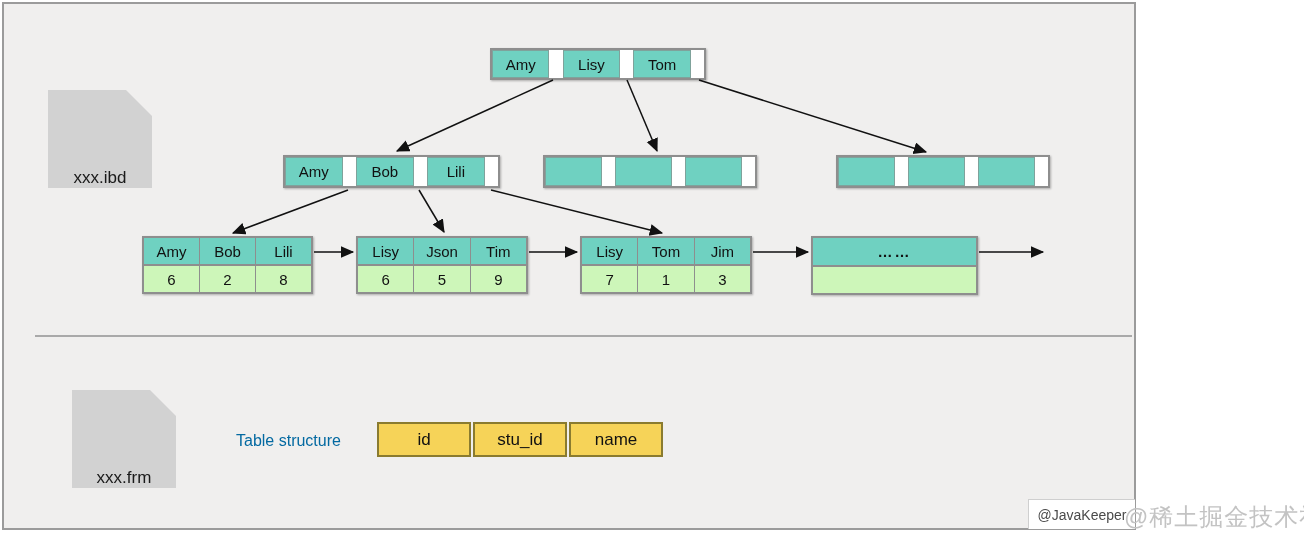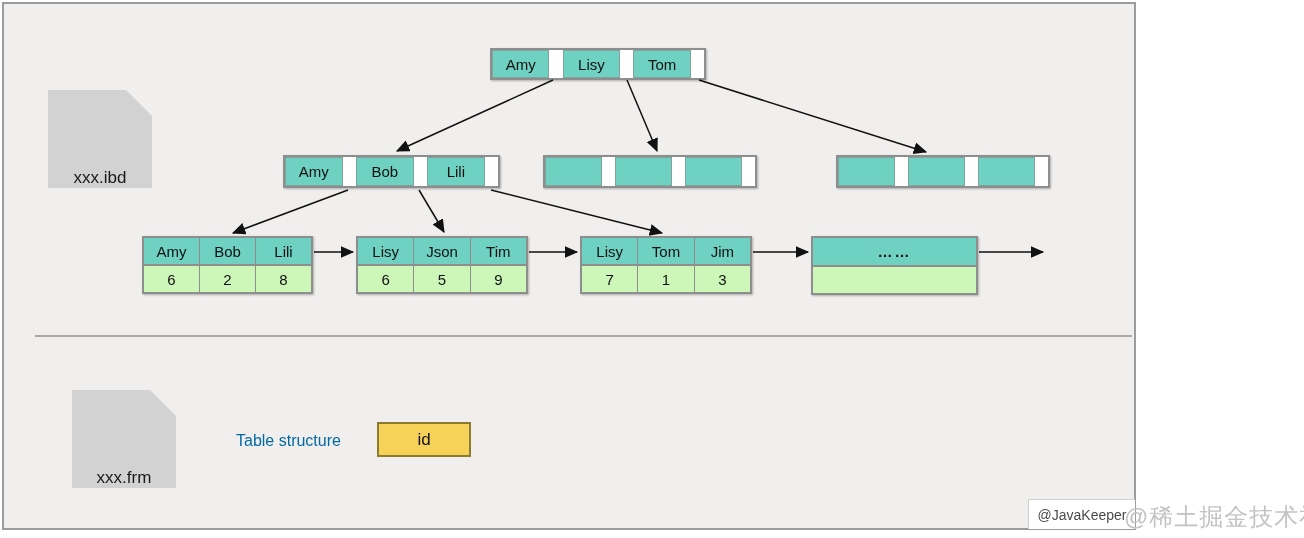--- a/index.html
+++ b/index.html
@@ -128,20 +128,22 @@
 
   <div class="divider"></div>
 
   <div class="doc" style="left:48px;top:390px;margin-left:24px;">
     <span>xxx.frm</span>
   </div>
 
   <div class="ts-label">Table structure</div>
   <div class="ytable">
     <span class="ycell">id</span>
+    <span class="ycell">stu_id</span>
+    <span class="ycell">name</span>
   </div>
 
   <div class="wm-box">
     <span class="wm-jk">@JavaKeeper</span>
   </div>
   <div class="wm-jj">@稀土掘金技术社区</div>
 
   <svg class="edges" viewBox="0 0 1304 538">
     <defs>
       <marker id="ah" markerWidth="10" markerHeight="9" refX="8.2" refY="4" orient="auto">

